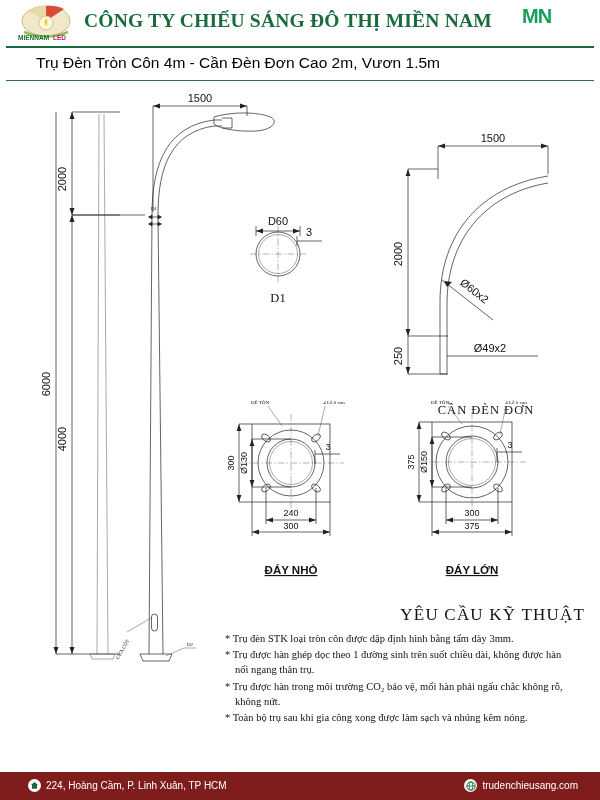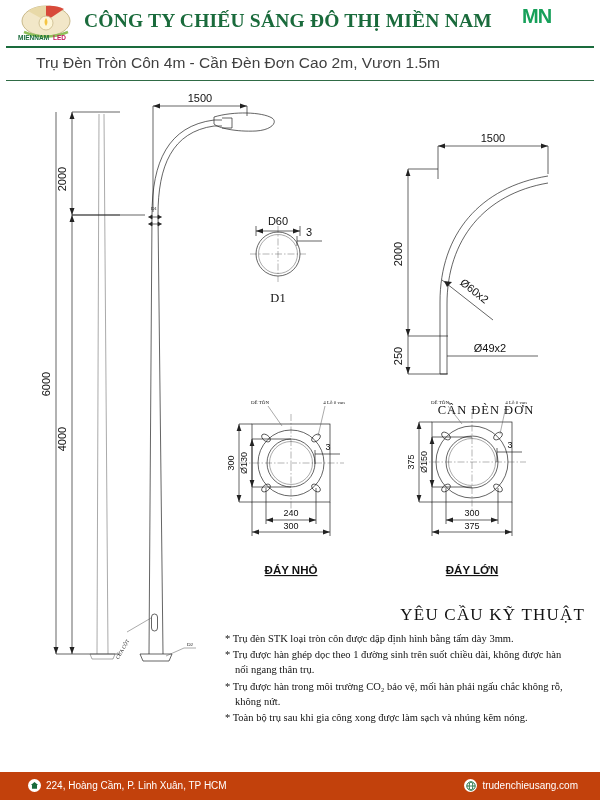--- a/index.html
+++ b/index.html
@@ -33,21 +33,21 @@
     font-weight:bold;font-size:20px;letter-spacing:-.6px;
     white-space:nowrap;
   }
   .brand-main .g{color:#17a05a;}
   .brand-main .p{color:#c2185b;}
   .hr-green{position:absolute;left:6px;top:46px;width:588px;height:2px;background:#1a6b3c;}
 
   
   .doc-title{
     position:absolute;left:36px;top:54px;
-    font-size:15.5px;color:#404040;white-space:nowrap;
+    font-size:15.5px;color:#000000;white-space:nowrap;
   }
   .hr-thin{position:absolute;left:6px;top:80px;width:588px;height:1px;background:#2f6b45;}
 
   
   .draw{position:absolute;left:0;top:84px;width:600px;height:640px;}
   svg{display:block;}
   .dim-txt{font-family:"Liberation Sans",sans-serif;font-size:11px;fill:#111;}
   .dim-txt-s{font-family:"Liberation Sans",sans-serif;font-size:9px;fill:#111;}
   .dim-txt-xs{font-family:"Liberation Serif",serif;font-size:5px;fill:#111;}
   .cap{font-family:"Liberation Serif",serif;font-size:12.5px;fill:#111;}
@@ -60,21 +60,21 @@
   .spec{position:absolute;left:225px;top:605px;width:360px;}
   .spec-title{
     text-align:right;font-family:"Liberation Serif",serif;
     font-size:17px;letter-spacing:1.2px;color:#111;margin:0 0 6px 0;
   }
   .spec-list{margin:0;padding:0;list-style:none;
     font-family:"Liberation Serif",serif;font-size:10.5px;line-height:1.45;color:#111;}
   .spec-list li{margin:0 16px 1px 0;text-indent:-10px;padding-left:10px;}
 
   
-  .footer{position:absolute;left:0;top:772px;width:600px;height:28px;background:#c2410c;}
+  .footer{position:absolute;left:0;top:772px;width:600px;height:28px;background:#7f1d1d;}
   .f-left{position:absolute;left:28px;top:7px;display:flex;align-items:center;gap:5px;}
   .f-right{position:absolute;right:22px;top:7px;display:flex;align-items:center;gap:5px;}
   .f-txt{color:#fff;font-size:10px;white-space:nowrap;}
   .f-ico{width:13px;height:13px;border-radius:50%;background:#fff;display:flex;align-items:center;justify-content:center;}
   .f-ico svg{display:block;}
 </style>
 </head>
 <body>
 
 <div class="page">

